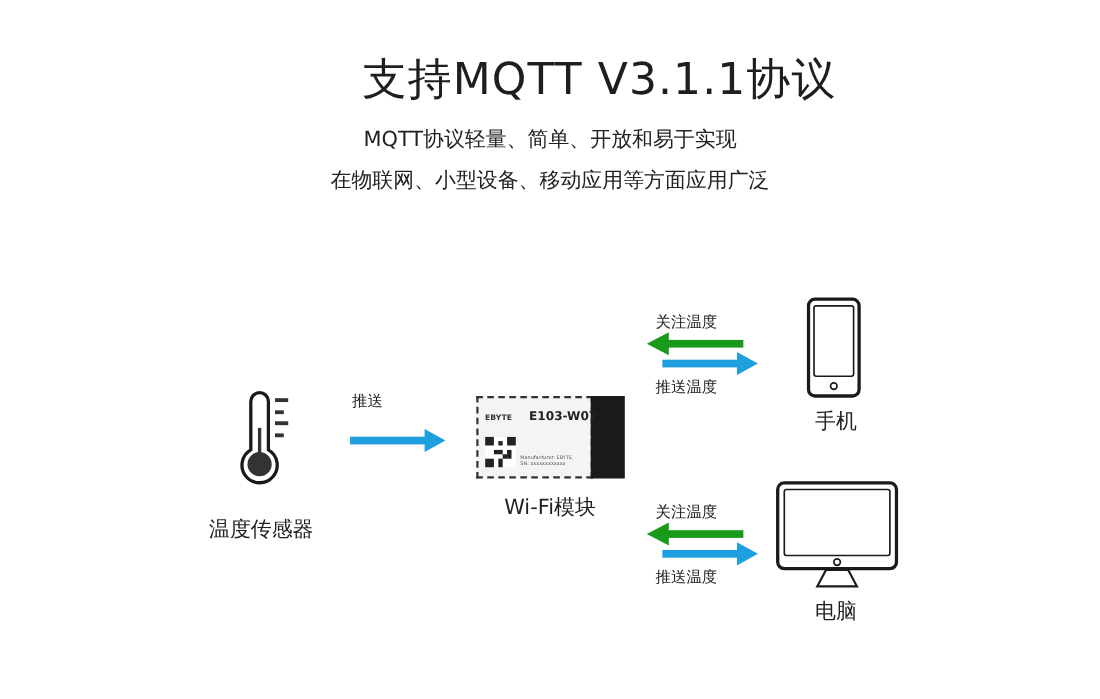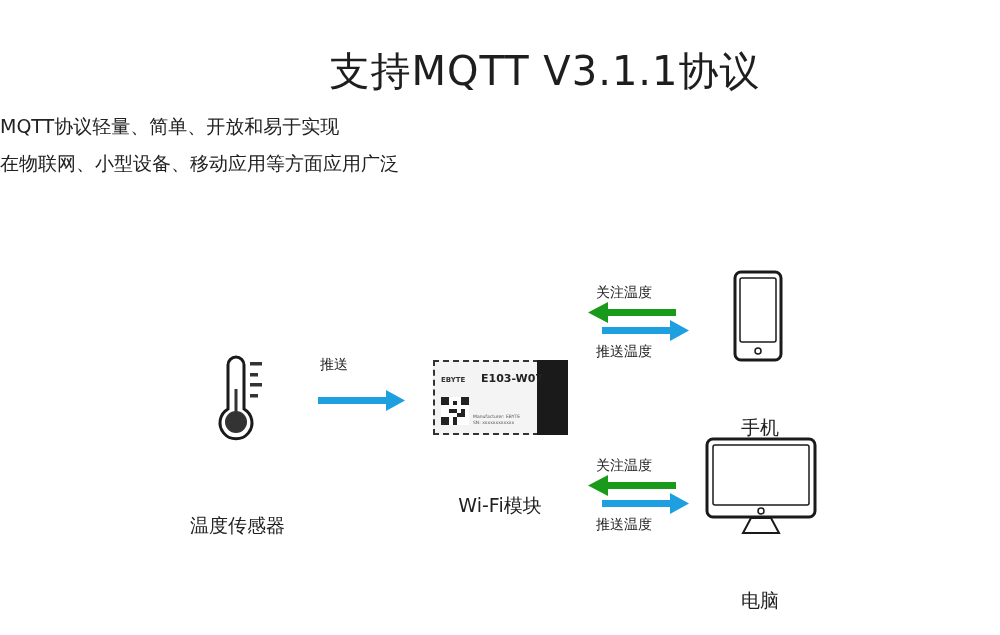--- a/index.html
+++ b/index.html
@@ -1,22 +1,22 @@
 <!DOCTYPE html>
 <html><head>
 <meta charset="utf-8">
 <style>
   html,body{margin:0;padding:0;background:#ffffff;}
   body{width:1000px;height:635px;position:relative;overflow:hidden;font-family:"DejaVu Sans",sans-serif;color:#222;}
   .abs{position:absolute;}
   .title{left:0;width:1000px;top:44px;text-align:center;font-size:40px;color:#1e1e1e;letter-spacing:1px;padding-left:45px;}
-  .sub{left:0;width:1000px;font-size:19px;color:#222;}
+  .sub{left:0;width:1000px;text-align:center;font-size:19px;color:#222;}
   .sub1{top:114px;}
   .sub2{top:151px;}
-  .lbl{font-size:19px;color:#222;text-align:center;margin-top:45px;}
+  .lbl{font-size:19px;color:#222;text-align:center;}
   .small{font-size:14px;color:#222;text-align:left;}
   .module{left:433px;top:360px;width:135px;height:75px;}
   .module .board{position:absolute;left:0;top:0;width:106px;height:75px;background:#f4f4f4;border:2px dashed #333;box-sizing:border-box;}
   .module .ant{position:absolute;left:104px;top:0;width:31px;height:75px;background:#1a1a1a;}
   .module .name{position:absolute;left:48px;top:12px;font-size:11px;color:#222;font-weight:bold;}
   .module .logo{position:absolute;left:8px;top:16px;font-size:7px;font-weight:bold;color:#333;}
   .module .mfr{position:absolute;left:40px;top:54px;font-size:4.5px;color:#555;}
   .module .sn{position:absolute;left:40px;top:60px;font-size:4.5px;color:#555;}
   .module .qr{position:absolute;left:8px;top:37px;width:28px;height:28px;}
 </style>

